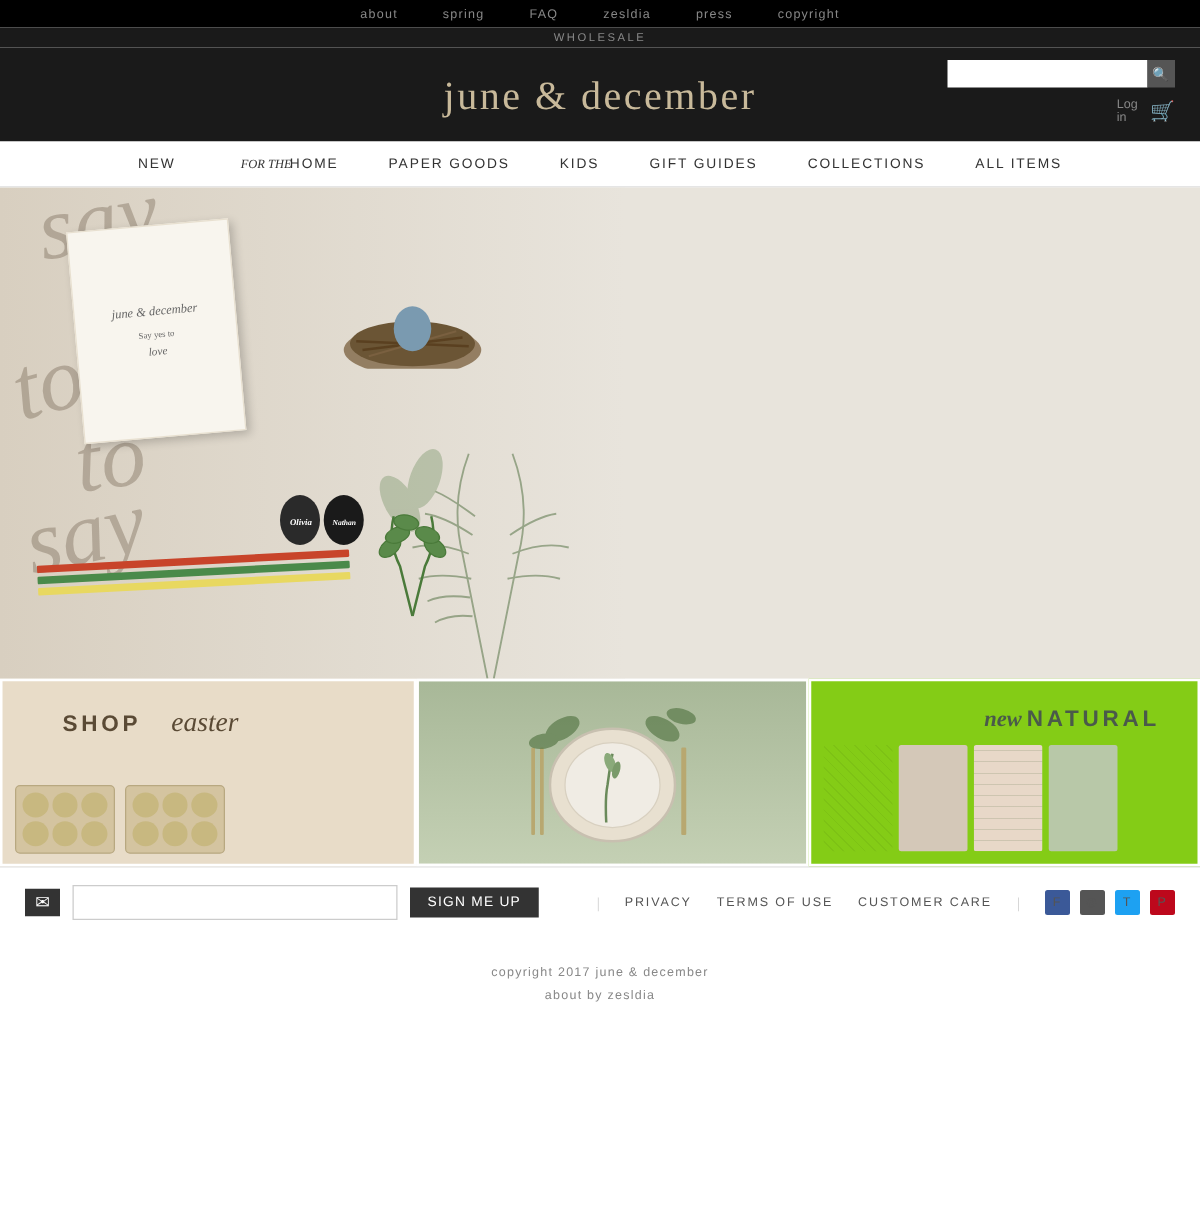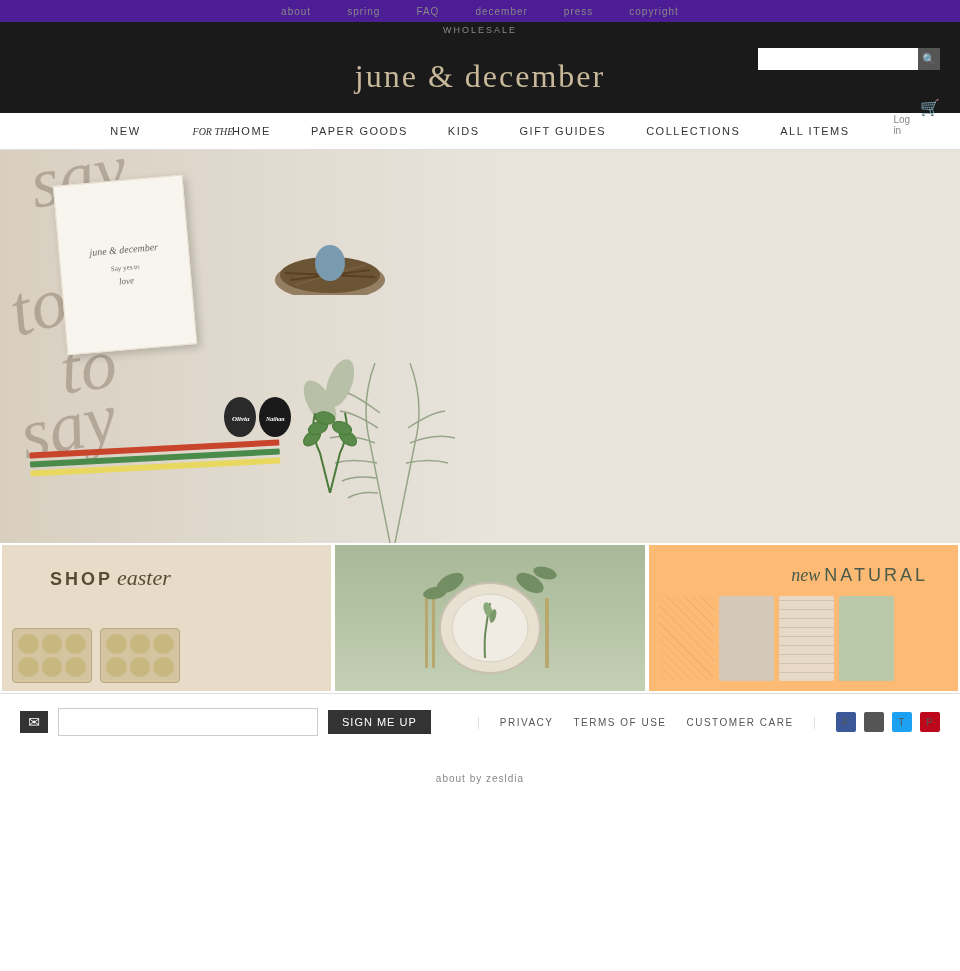--- a/index.html
+++ b/index.html
@@ -1,20 +1,20 @@
 <!DOCTYPE html>
 <html><head>
   <meta charset="utf-8">
   <style>
     * { margin: 0; padding: 0; box-sizing: border-box; }
     body { font-family: Georgia, serif; background: #fff; width: 960px; }
 
     
     .top-bar {
-      background: #4c1d95;
+      background: #000000;
       height: 22px;
       display: flex;
       align-items: center;
       justify-content: center;
       gap: 36px;
     }
     .top-bar a {
       color: #888;
       font-size: 10px;
       text-decoration: none;
@@ -61,21 +61,20 @@
       top: 40px;
       display: flex;
       align-items: center;
       gap: 10px;
     }
     .header-account a {
       color: #888;
       font-size: 10px;
       text-decoration: none;
       font-family: Arial, sans-serif;
-      margin-top: 36px;
     }
     .cart-icon {
       color: #fff;
       font-size: 16px;
     }
     .site-title {
       color: #c8b99a;
       font-family: Georgia, serif;
       font-size: 32px;
       font-weight: normal;
@@ -171,20 +170,21 @@
       text-transform: uppercase;
       color: #5a4a35;
       font-weight: bold;
       margin-left: 28px;
     }
     .easter-text {
       font-size: 22px;
       font-family: Georgia, serif;
       font-style: italic;
       color: #5a4a35;
+      margin-left: 20px;
     }
     .new-natural-text {
       position: absolute;
       top: 20px;
       right: 30px;
       text-align: right;
       z-index: 2;
     }
     .new-text {
       font-size: 18px;
@@ -345,21 +345,21 @@
       line-height: 1;
     }
   </style>
 </head>
 <body>
 
 <div class="top-bar">
   <a href="#">about</a>
   <a href="#">spring</a>
   <a href="#">FAQ</a>
-  <a href="#">december</a>
+  <a href="#">zesldia</a>
   <a href="#">press</a>
   <a href="#">copyright</a>
 </div>
 
 <div class="wholesale-bar">
   <a href="#">wholesale</a>
 </div>
 
 <div class="header">
   <div class="header-search">
@@ -515,21 +515,21 @@
         <g fill="#5a7a4a" opacity="0.7">
           <ellipse cx="60" cy="35" rx="15" ry="8" transform="rotate(-30 60 35)"></ellipse>
           <ellipse cx="45" cy="45" rx="12" ry="6" transform="rotate(-10 45 45)"></ellipse>
           <ellipse cx="140" cy="35" rx="15" ry="8" transform="rotate(30 140 35)"></ellipse>
           <ellipse cx="155" cy="25" rx="12" ry="6" transform="rotate(15 155 25)"></ellipse>
         </g>
       </svg>
     </div>
   </div>
 
-  <div class="grid-item grid-item-3" style="background:#fdba74;">
+  <div class="grid-item grid-item-3" style="background:#84cc16;font-weight:bold;">
     <div class="new-natural-text">
       <span class="new-text">new</span>
       <span class="natural-text">NATURAL</span>
     </div>
 
     <div style="position:absolute; bottom:10px; left:10px; right:10px; display:flex; gap:5px; flex-wrap:wrap; align-items:flex-end;">
       <div style="width:55px; height:85px; background:linear-gradient(to bottom, #c8d4c0, #b8c4b0); border-radius:2px; background-image: repeating-linear-gradient(45deg, transparent, transparent 5px, rgba(0,0,0,0.05) 5px, rgba(0,0,0,0.05) 6px);"></div>
       <div style="width:55px; height:85px; background:#d4c8b8; border-radius:2px;"></div>
       <div style="width:55px; height:85px; background:#e8d8c8; border-radius:2px; background-image: repeating-linear-gradient(0deg, transparent, transparent 8px, rgba(100,120,80,0.2) 8px, rgba(100,120,80,0.2) 9px);"></div>
       <div style="width:55px; height:85px; background:#b8c8a8; border-radius:2px;"></div>
@@ -550,14 +550,15 @@
     <div class="social-icons">
       <a href="#" class="social-icon" style="background:#3b5998;">f</a>
       <a href="#" class="social-icon" style="background:#555;">◎</a>
       <a href="#" class="social-icon" style="background:#1da1f2;">t</a>
       <a href="#" class="social-icon" style="background:#bd081c;">p</a>
     </div>
   </div>
 </div>
 
 <div class="footer-copyright">
+  <p>copyright 2017 june &amp; december</p>
   <p>about by zesldia</p>
 </div>
 
 </body></html>

